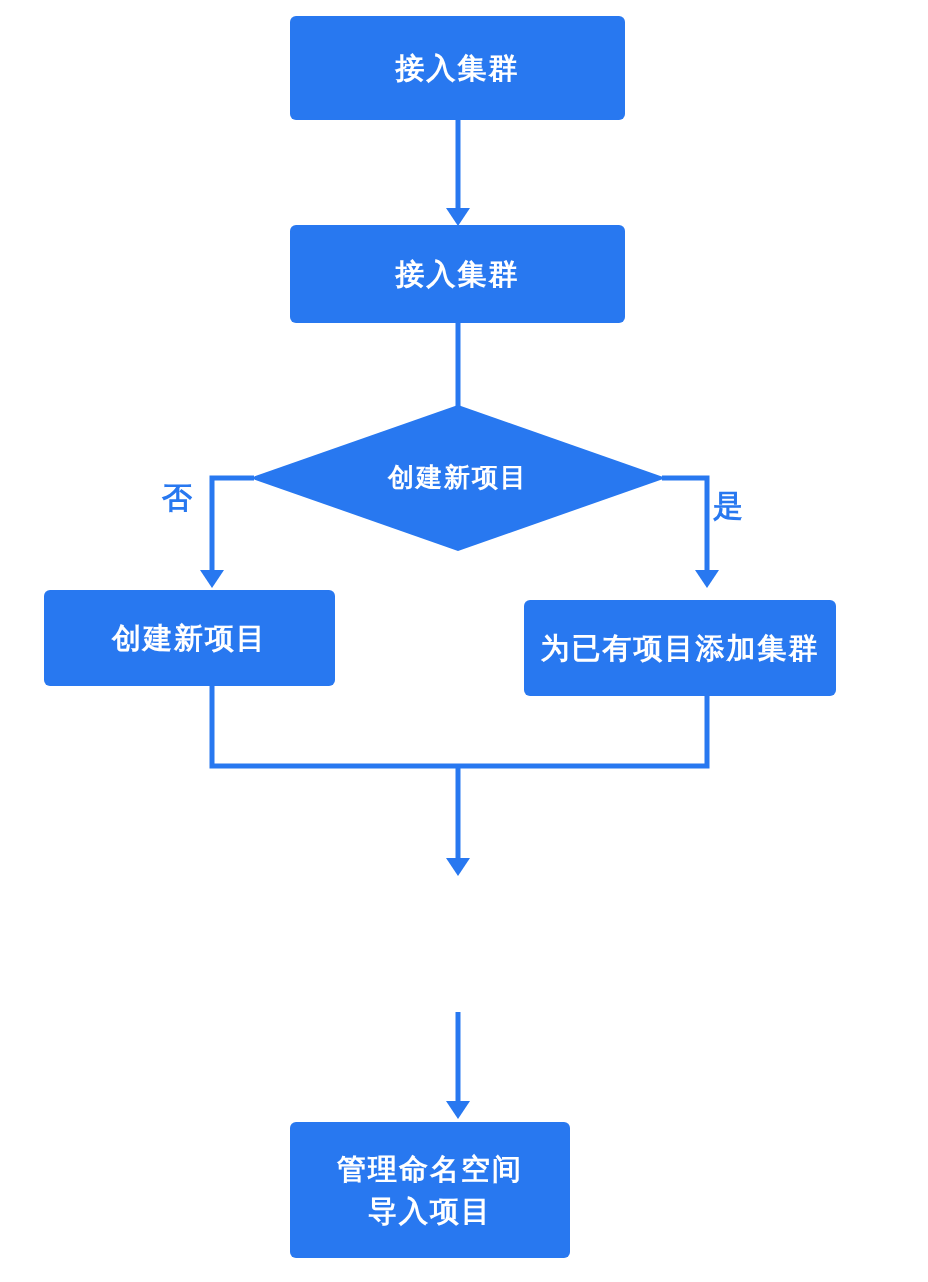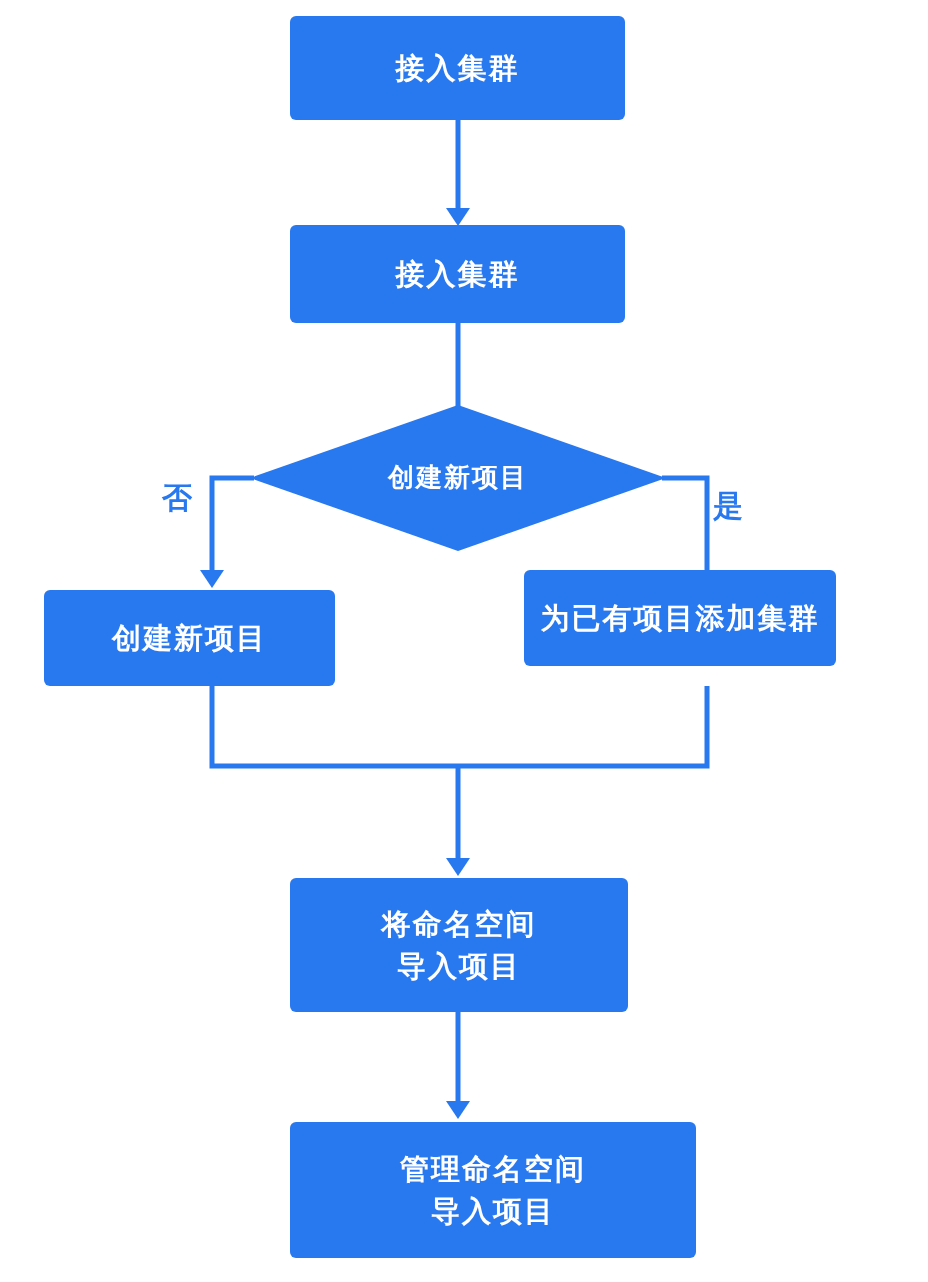--- a/index.html
+++ b/index.html
@@ -111,27 +111,23 @@
   </div>
 
   <div class="branch-label" style="left:147px; top:478px;">否</div>
 
   <div class="branch-label" style="left:698px; top:486px;">是</div>
 
   <div class="node" style="left:44px; top:590px; width:291px; height:96px;">
     <span>创建新项目</span>
   </div>
 
-  <div class="node" style="left:524px; top:570px; width:312px; height:96px;">
+  <div class="node" style="left:524px; top:600px; width:312px; height:96px;">
     <span>为已有项目添加集群</span>
   </div>
 
-  <div class="node" style="left:290px; top:878px; width:338px; height:134px;">
-    <span>将命名空间</span>
-    <span>导入项目</span>
-  </div>
 
-  <div class="node" style="left:290px; top:1122px; width:406px; height:136px;">
+  <div class="node" style="left:290px; top:1122px; width:280px; height:136px;">
     <span>管理命名空间</span>
     <span>导入项目</span>
   </div>
 
 </div>
 
 </body></html>

